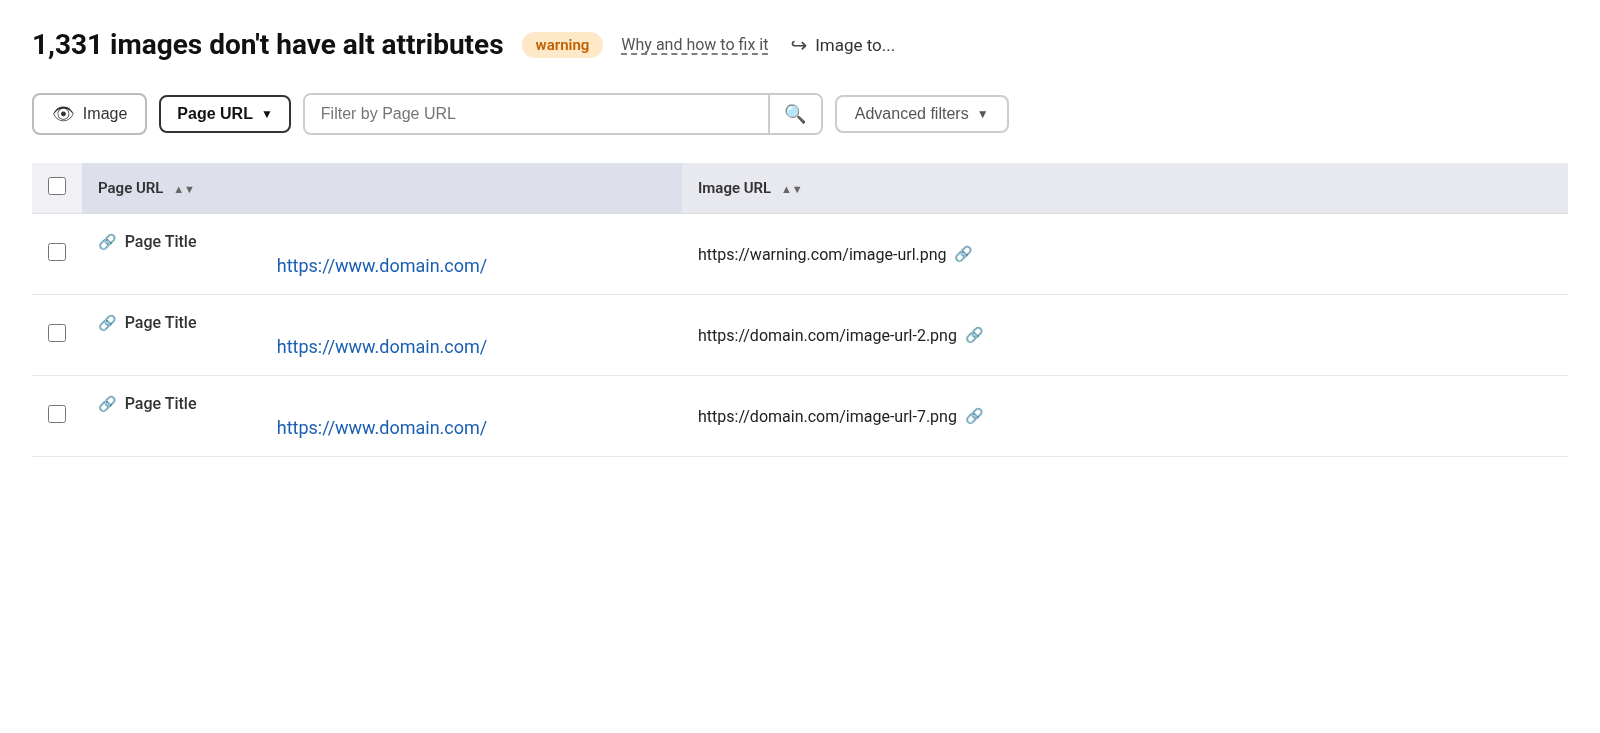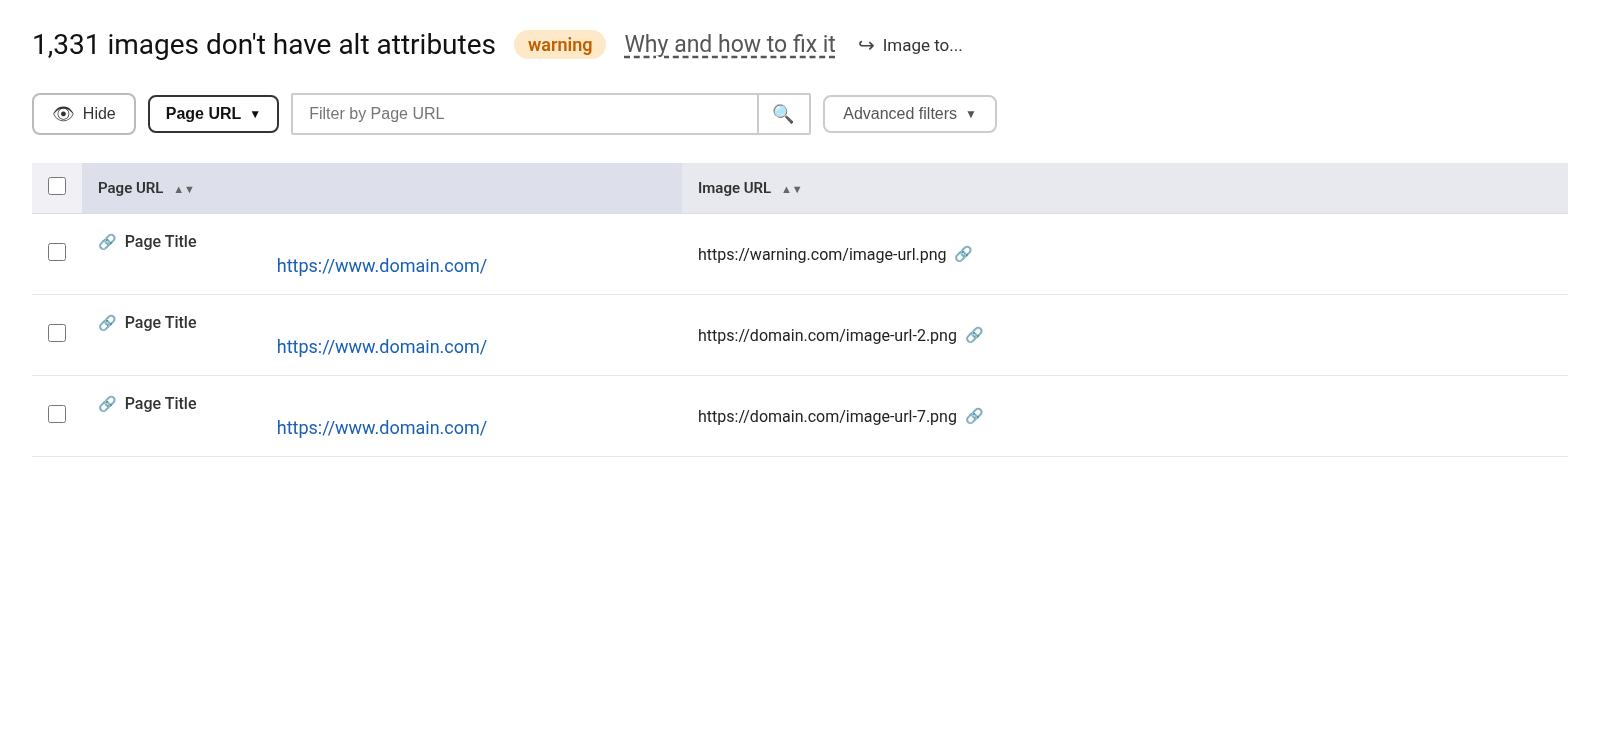--- a/index.html
+++ b/index.html
@@ -14,36 +14,36 @@
 
     
     .header-row {
       display: flex;
       align-items: center;
       gap: 18px;
       margin-bottom: 32px;
     }
     .page-title {
       font-size: 28px;
-      font-weight: 400;
+      font-weight: 700;
       color: #111;
       white-space: nowrap;
     }
     .warning-badge {
       background: #fde8c8;
       color: #c06000;
-      font-size: 18px;
+      font-size: 15px;
       font-weight: 600;
       border-radius: 20px;
       padding: 4px 14px;
       white-space: nowrap;
     }
     .fix-link {
       color: #555;
-      font-size: 23px;
+      font-size: 16px;
       text-decoration: underline dashed;
       text-underline-offset: 4px;
       cursor: pointer;
       white-space: nowrap;
     }
     .send-to-btn {
       display: flex;
       align-items: center;
       gap: 8px;
       color: #333;
@@ -97,21 +97,21 @@
       white-space: nowrap;
     }
     .chevron-down {
       font-size: 12px;
     }
 
     .filter-input-wrap {
       display: flex;
       align-items: center;
       border: 2px solid #ccc;
-      border-radius: 2px;
+      border-radius: 8px;
       overflow: hidden;
       flex: 1;
       max-width: 520px;
     }
     .filter-input {
       border: none;
       outline: none;
       padding: 9px 16px;
       font-size: 16px;
       color: #999;
@@ -238,21 +238,21 @@
   <span class="fix-link">Why and how to fix it</span>
   <span class="send-to-btn">
     <span class="send-arrow">↪</span>
     <span>Image to...</span>
   </span>
 </div>
 
 <div class="filter-bar">
   <button class="hide-btn">
     <span class="eye-icon">👁</span>
-    <span>Hide</span>
+    <span>Image</span>
   </button>
 
   <button class="page-url-dropdown">
     <span>Page URL</span>
     <span class="chevron-down">▼</span>
   </button>
 
   <div class="filter-input-wrap">
     <input class="filter-input" type="text" placeholder="Filter by Page URL" style="">
     <button class="search-btn">

